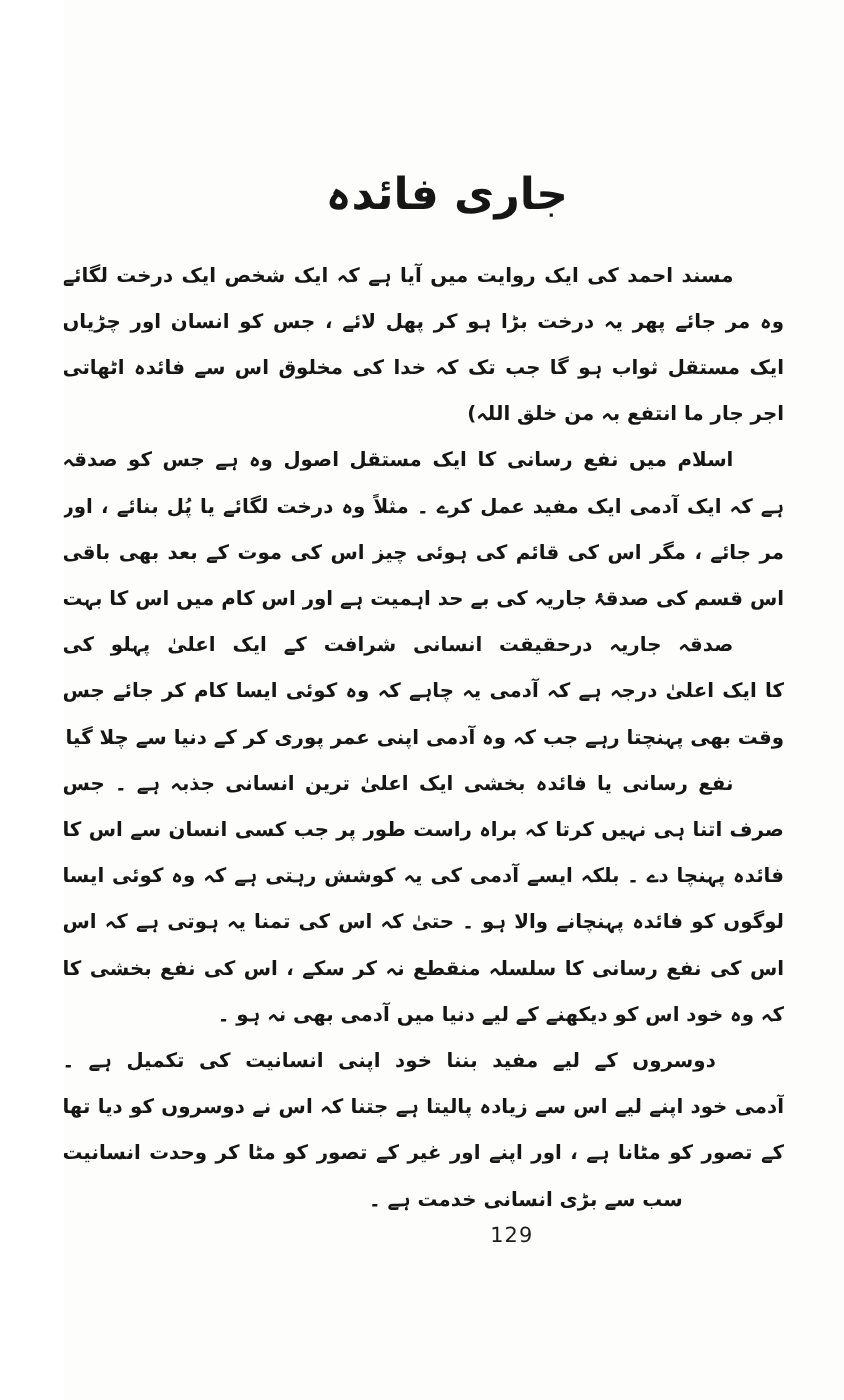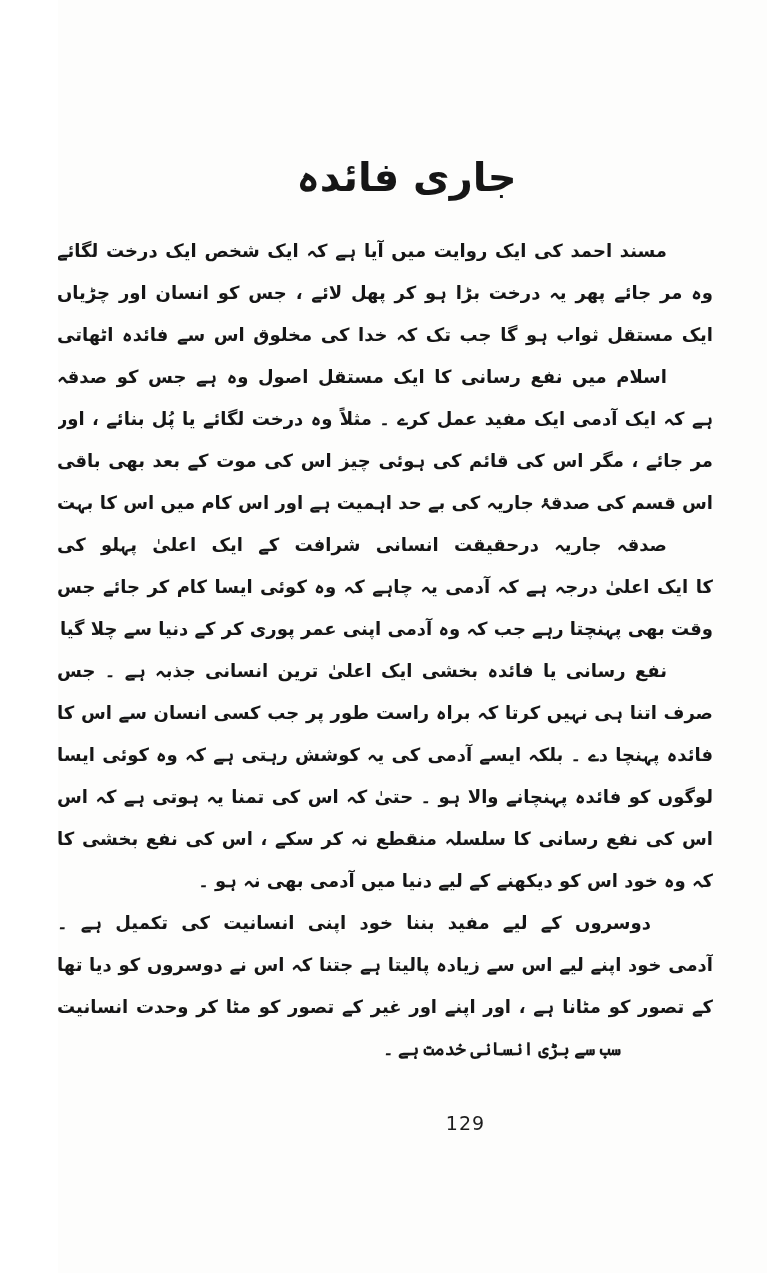--- a/index.html
+++ b/index.html
@@ -50,21 +50,21 @@
     text-align-last: justify;
   }
   
   .r {
     text-align: right;
   }
   
   .ind  { padding-right: 46px; }
   .ind2 { padding-right: 62px; }
   
-  .endind { padding-right: 92px; font-family: Liberation Serif, serif; }
+  .endind { padding-right: 92px; }
   .pagenum {
     position: absolute;
     top: 1112px;
     left: 0;
     width: 767px;
     text-align: center;
     transform: translateX(24px);
     font-size: 19px;
     font-weight: normal;
     letter-spacing: 1px;
@@ -77,20 +77,21 @@
 
 <div class="page">
 
   <h1 class="title">جاری فائدہ</h1>
 
   <div class="body-text">
 
     <div class="line j ind">مسند احمد کی ایک روایت میں آیا ہے کہ ایک شخص ایک درخت لگائے اور اس کے بعد</div>
     <div class="line j">وہ مر جائے پھر یہ درخت بڑا ہو کر پھل لائے ، جس کو انسان اور چڑیاں کھائیں ، تو یہ اس کے لیے</div>
     <div class="line j">ایک مستقل ثواب ہو گا جب تک کہ خدا کی مخلوق اس سے فائدہ اٹھاتی رہے (کان لہ</div>
+    <div class="line r">اجر جار ما انتفع بہ من خلق اللہ)</div>
 
     <div class="line j ind">اسلام میں نفع رسانی کا ایک مستقل اصول وہ ہے جس کو صدقہ جاریہ کہا جاتا ہے ۔ اس سے مراد یہ</div>
     <div class="line j">ہے کہ ایک آدمی ایک مفید عمل کرے ۔ مثلاً وہ درخت لگائے یا پُل بنائے ، اور اس کے بعد وہ</div>
     <div class="line j">مر جائے ، مگر اس کی قائم کی ہوئی چیز اس کی موت کے بعد بھی باقی رہ کر انسانوں کو فائدہ پہنچاتی رہے تو</div>
     <div class="line j">اس قسم کی صدقۂ جاریہ کی بے حد اہمیت ہے اور اس کام میں اس کا بہت بڑا ثواب بتایا گیا ہے ۔</div>
 
     <div class="line j ind">صدقہ جاریہ درحقیقت انسانی شرافت کے ایک اعلیٰ پہلو کی نمائندگی کرتا ہے ۔ یہ انسانی شرافت</div>
     <div class="line j">کا ایک اعلیٰ درجہ ہے کہ آدمی یہ چاہے کہ وہ کوئی ایسا کام کر جائے جس کا فائدہ انسانی نسلوں کو اس</div>
     <div class="line r">وقت بھی پہنچتا رہے جب کہ وہ آدمی اپنی عمر پوری کر کے دنیا سے چلا گیا ہو ۔</div>
 

